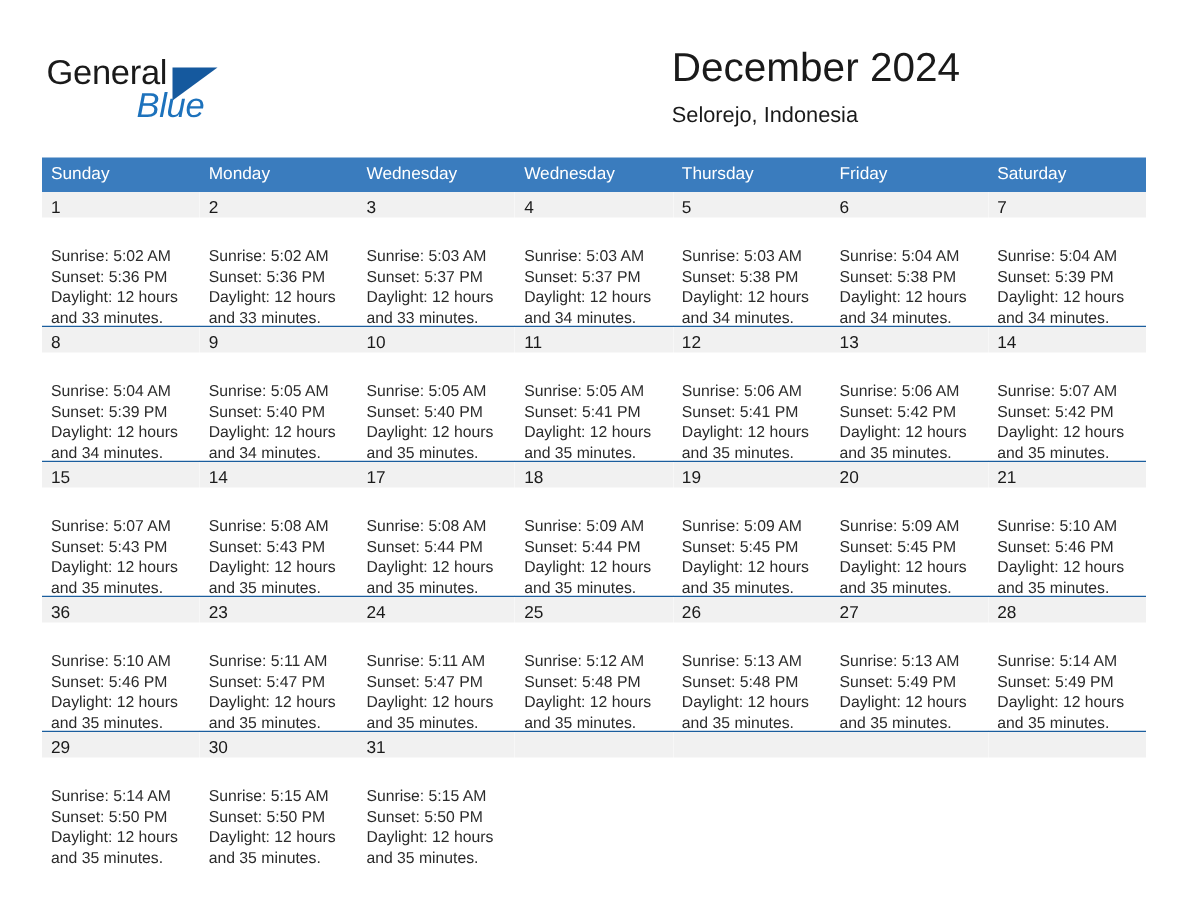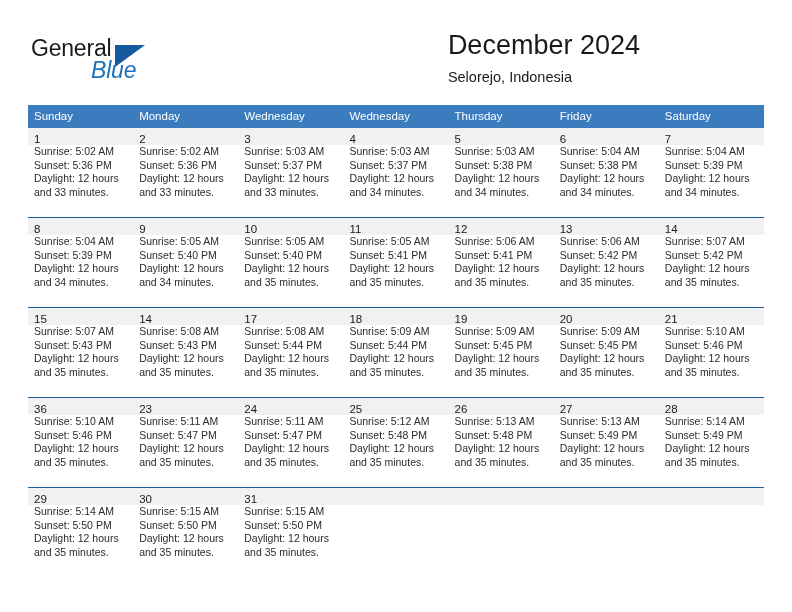--- a/index.html
+++ b/index.html
@@ -127,21 +127,21 @@
     background: #f1f1f1;
     box-sizing: border-box;
     padding: 1px 0 0 6px;
   }
   .daynum {
     font-size: 11.5px;
     color: #1a1a1a;
     line-height: 15px;
   }
   .day-body {
-    padding: 0 4px 0 6px;
+    padding: 20px 4px 0 6px;
   }
   .day-line {
     font-size: 10.5px;
     color: #2b2b2b;
     line-height: 13.6px;
     white-space: nowrap;
   }
 </style>
 </head>
 <body>

